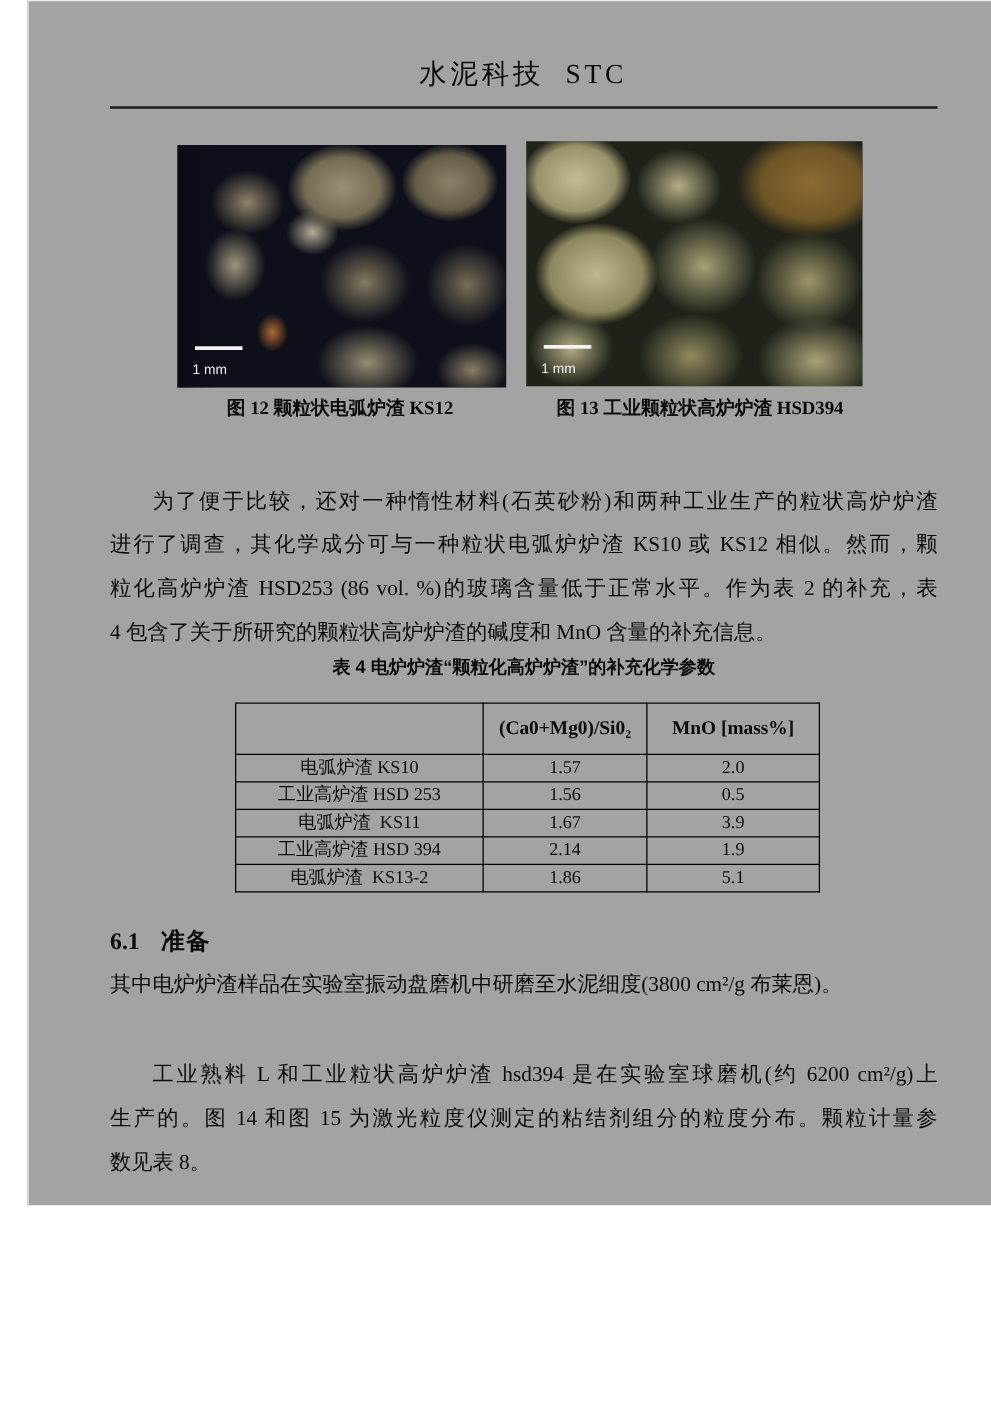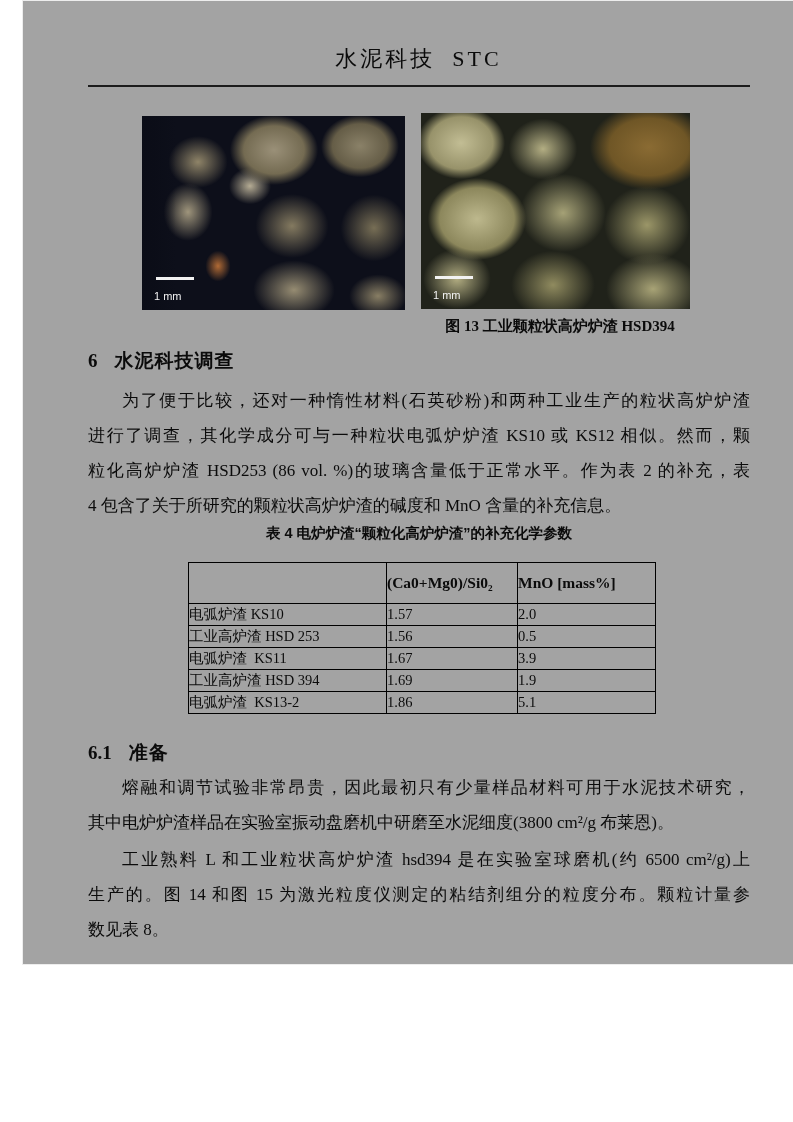--- a/index.html
+++ b/index.html
@@ -61,21 +61,21 @@
   .para .line.ind{padding-left:34px;}
   .para .line.last{text-align-last:left;}
   .p1{top:383px;}
   .p2{top:770px;}
   .p3{top:842px;}
   
   .tbl-caption{position:absolute;left:66px;top:524px;width:662px;text-align:center;
     font-size:14.5px;font-weight:bold;color:#0b0b0b;
     font-family:"Liberation Sans","DejaVu Sans",sans-serif;}
   table.t4{position:absolute;left:166px;top:562px;width:467px;border-collapse:collapse;table-layout:fixed;}
-  table.t4 td{border:1.5px solid #000;text-align:left;vertical-align:middle;padding:0;color:#0b0b0b;}
+  table.t4 td{border:1.5px solid #000;text-align:center;vertical-align:middle;padding:0;color:#0b0b0b;}
   table.t4 tr.hdr td{height:40px;font-weight:bold;font-size:15.5px;}
   table.t4 tr.data td{height:21px;font-size:14.5px;line-height:1;white-space:pre;}
   
   .footer-rule{position:absolute;left:66px;top:1036px;}
   .pgnum{position:absolute;left:0;top:1042px;width:793px;text-align:right;font-size:14px;
     font-family:"Liberation Sans","DejaVu Sans",sans-serif;color:#111;}
   .issue{position:absolute;right:65px;top:1042px;font-size:11.5px;
     font-family:"Liberation Sans","DejaVu Sans",sans-serif;color:#111;}
 </style>
 </head>
@@ -87,25 +87,23 @@
   <div class="header-rule"></div>
 
   <div class="photo photo-fig12">
     <div class="scalebar"></div>
     <div class="scalelabel">1 mm</div>
   </div>
   <div class="photo photo-fig13">
     <div class="scalebar"></div>
     <div class="scalelabel">1 mm</div>
   </div>
+  <div class="fig-caption cap1">图 12 颗粒状电弧炉渣 KS12</div>
   <div class="fig-caption cap2">图 13 工业颗粒状高炉炉渣 HSD394</div>
 
-  <div class="sec-head h6">
-    <span class="num">6</span><span class="ttl">水泥科技调查</span>
-  </div>
 
   <div class="para p1">
     <div class="line ind">为了便于比较，还对一种惰性材料(石英砂粉)和两种工业生产的粒状高炉炉渣</div>
     <div class="line">进行了调查，其化学成分可与一种粒状电弧炉炉渣 KS10 或 KS12 相似。然而，颗</div>
     <div class="line">粒化高炉炉渣 HSD253 (86 vol. %)的玻璃含量低于正常水平。作为表 2 的补充，表</div>
     <div class="line last">4 包含了关于所研究的颗粒状高炉炉渣的碱度和 MnO 含量的补充信息。</div>
   </div>
 
   <div class="tbl-caption">表 4 电炉炉渣“颗粒化高炉炉渣”的补充化学参数</div>
 
@@ -131,42 +129,41 @@
       <td>1.56</td>
       <td>0.5</td>
     </tr>
     <tr class="data">
       <td>电弧炉渣  KS11</td>
       <td>1.67</td>
       <td>3.9</td>
     </tr>
     <tr class="data">
       <td>工业高炉渣 HSD 394</td>
-      <td>1.69</td>
+      <td>2.14</td>
       <td>1.9</td>
     </tr>
     <tr class="data">
       <td>电弧炉渣  KS13-2</td>
       <td>1.86</td>
       <td>5.1</td>
     </tr>
   </tbody>
     </table>
 
   <div class="sec-head h61">
     <span class="num">6.1</span><span class="ttl">准备</span>
   </div>
 
   <div class="para p2">
-    <div class="line ind">熔融和调节试验非常昂贵，因此最初只有少量样品材料可用于水泥技术研究，</div>
     <div class="line last">其中电炉炉渣样品在实验室振动盘磨机中研磨至水泥细度(3800 cm²/g 布莱恩)。</div>
   </div>
 
   <div class="para p3">
-    <div class="line ind">工业熟料 L 和工业粒状高炉炉渣 hsd394 是在实验室球磨机(约 6500  cm²/g)上</div>
+    <div class="line ind">工业熟料 L 和工业粒状高炉炉渣 hsd394 是在实验室球磨机(约 6200  cm²/g)上</div>
     <div class="line">生产的。图 14 和图 15 为激光粒度仪测定的粘结剂组分的粒度分布。颗粒计量参</div>
     <div class="line last">数见表 8。</div>
   </div>
 
   <svg class="footer-rule" width="662" height="6" viewBox="0 0 662 6">
     <polygon points="0,2.2 331,0.4 662,2.2 662,3.2 331,5.2 0,3.2" fill="#111"></polygon>
   </svg>
   <div class="pgnum">29</div>
   <div class="issue">2021.No.2</div>
 

